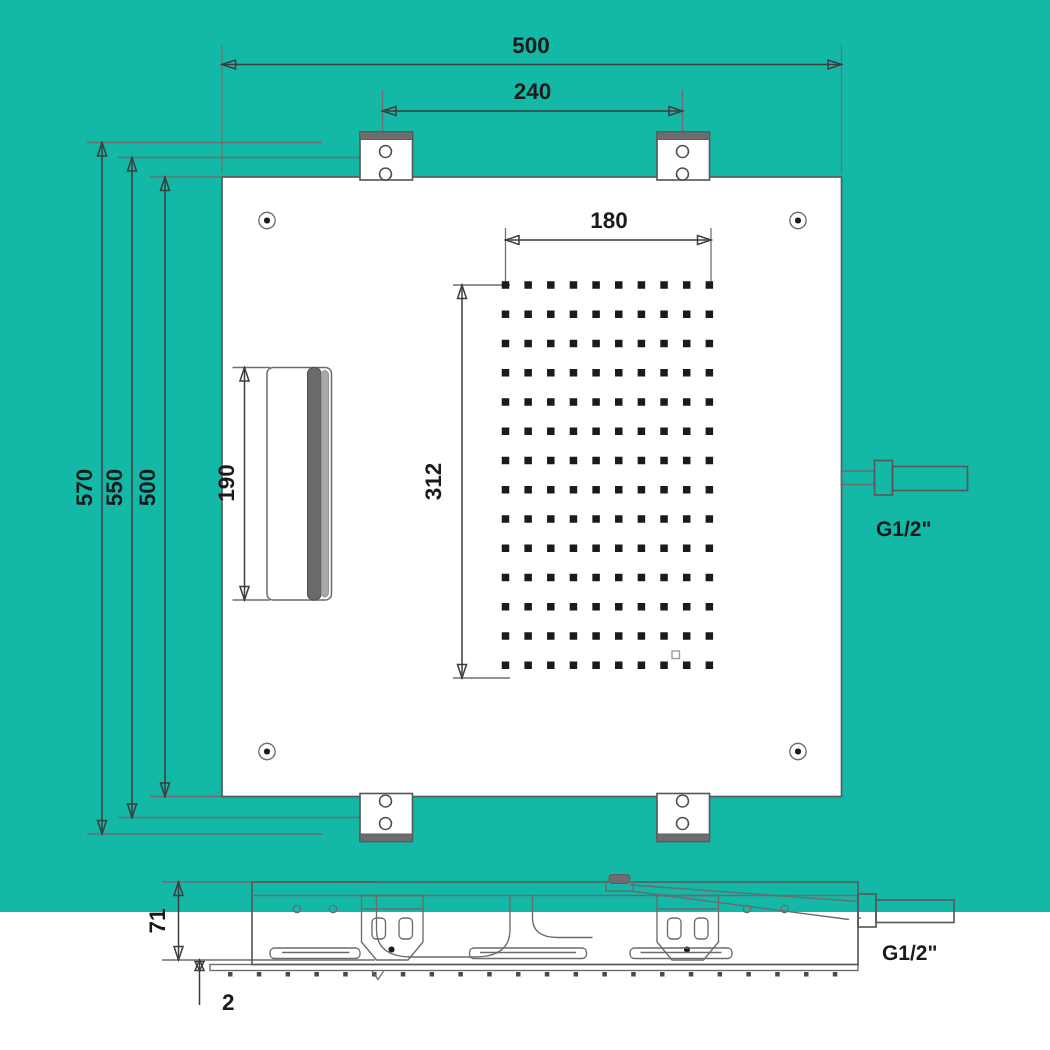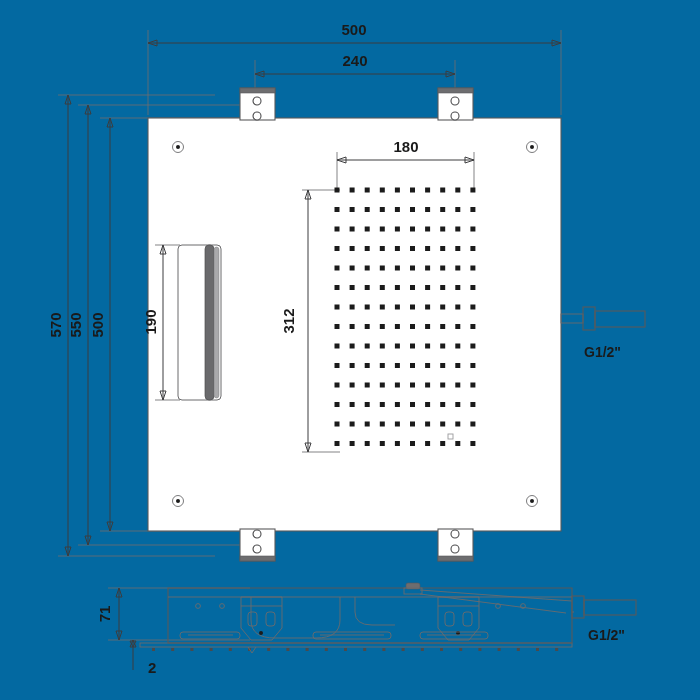--- a/index.html
+++ b/index.html
@@ -10,22 +10,22 @@
   }
   body {
     width: 700px;
     height: 700px;
     font-family: "Liberation Sans", sans-serif;
     overflow: hidden;
   }
   #drawing-root {
     position: relative;
     width: 700px;
-    height: 700px;
-    background: #0369a1;
+    height: 608px;
+    background: #14b8a6;
   }
   svg.drawing {
     display: block;
     width: 700px;
     height: 700px;
   }
   .dim-text {
     font-family: "Liberation Sans", sans-serif;
     font-size: 15px;
     font-weight: bold;

